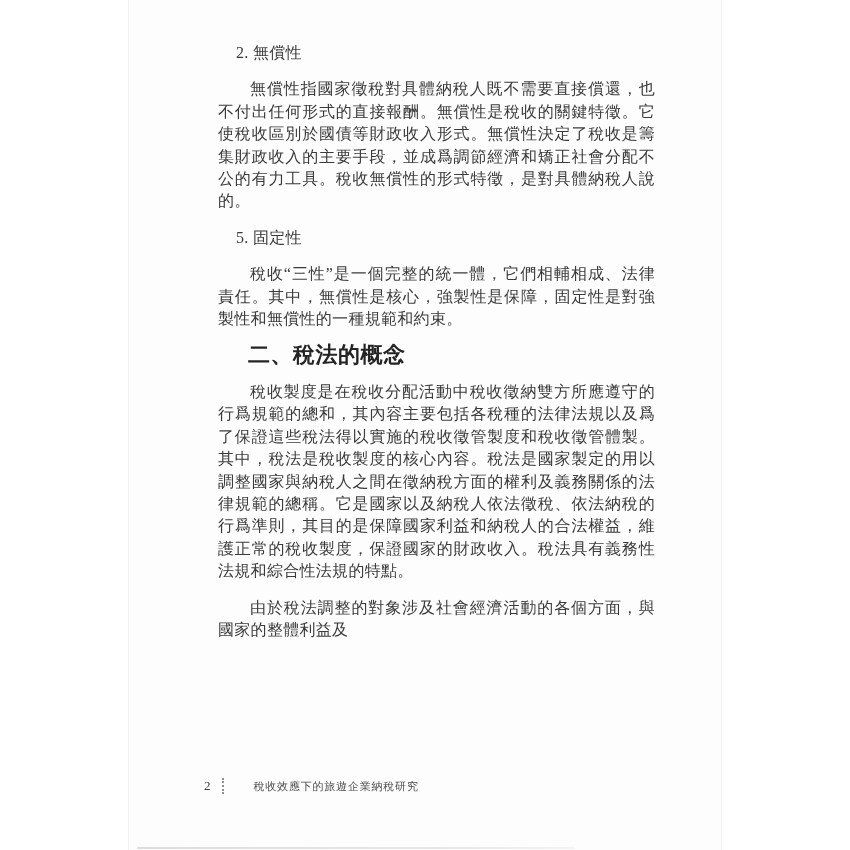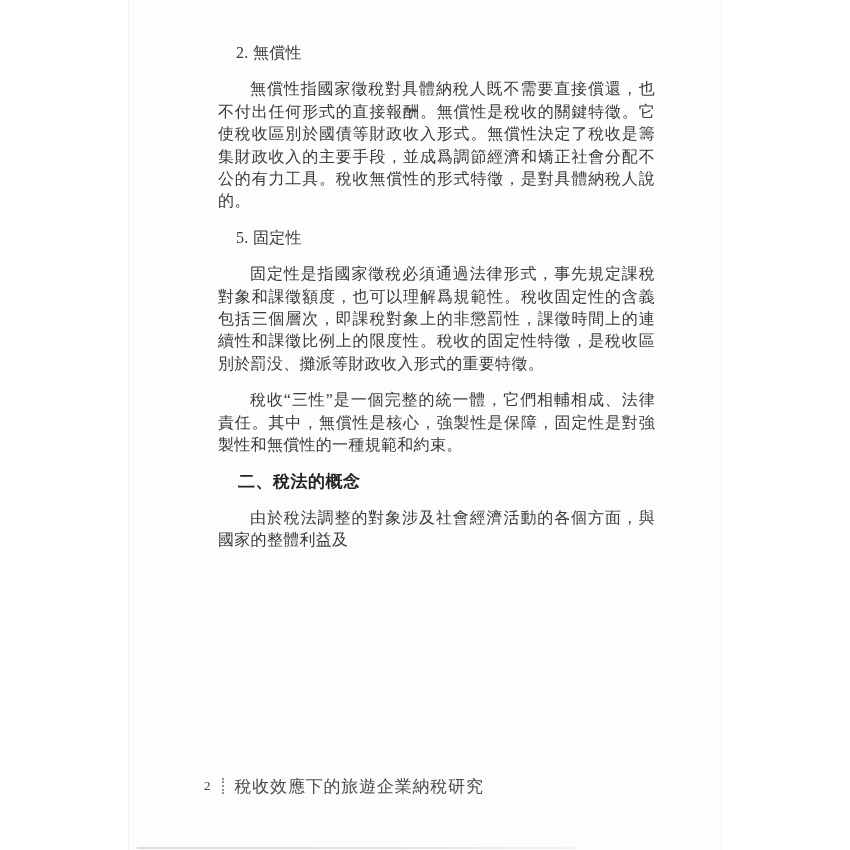--- a/index.html
+++ b/index.html
@@ -53,21 +53,21 @@
     margin: 0;
   }
   .para {
     text-indent: 2em;
     text-align: justify;
     margin: 14px;
   }
   .section-heading {
     font-family: "Liberation Sans", "DejaVu Sans", sans-serif;
     font-weight: 700;
-    font-size: 17px;
+    font-size: 22px;
     color: #242424;
     text-indent: 2em;
     margin: 6px 0 9px 0;
     letter-spacing: 0.5px;
   }
   .page-footer {
     position: absolute;
     left: 204px;
     top: 776px;
     display: flex;
@@ -81,40 +81,41 @@
     padding-right: 11px;
   }
   .footer-divider {
     width: 0;
     height: 16px;
     border-left: 2px dotted #8f8f8f;
     margin-right: 11px;
   }
   .footer-book-title {
     font-family: "Liberation Sans", "DejaVu Sans", sans-serif;
-    font-size: 17px;
+    font-size: 11px;
     color: #4a4a4a;
     letter-spacing: 0.8px;
+    margin-left: 19px;
   }
 </style>
 </head>
 <body>
 
 <div class="stage">
   <div class="page-sheet">
     <div class="page-bottom-edge"></div>
   </div>
 
   <div class="text-column">
     <p class="numbered-line">2. 無償性</p>
     <p class="para">無償性指國家徵稅對具體納稅人既不需要直接償還，也不付出任何形式的直接報酬。無償性是稅收的關鍵特徵。它使稅收區別於國債等財政收入形式。無償性決定了稅收是籌集財政收入的主要手段，並成爲調節經濟和矯正社會分配不公的有力工具。稅收無償性的形式特徵，是對具體納稅人說的。</p>
     <p class="numbered-line">5. 固定性</p>
-    <p class="para">固定性是指國家徵稅必須通過法律形式，事先規定課稅對象和課徵額度，也可以理解爲規範性。稅收固定性的含義包括三個層次，即課稅對象上的非懲罰性，課徵時間上的連續性和課徵比例上的限度性。稅收的固定性特徵，是稅收區別於罰没、攤派等財政收入形式的重要特徵。</p>
     <p class="para">稅收“三性”是一個完整的統一體，它們相輔相成、法律責任。其中，無償性是核心，強製性是保障，固定性是對強製性和無償性的一種規範和約束。</p>
     <h2 class="section-heading">二、稅法的概念</h2>
+    <p class="para">稅收製度是在稅收分配活動中稅收徵納雙方所應遵守的行爲規範的總和，其內容主要包括各稅種的法律法規以及爲了保證這些稅法得以實施的稅收徵管製度和稅收徵管體製。其中，稅法是稅收製度的核心內容。稅法是國家製定的用以調整國家與納稅人之間在徵納稅方面的權利及義務關係的法律規範的總稱。它是國家以及納稅人依法徵稅、依法納稅的行爲準則，其目的是保障國家利益和納稅人的合法權益，維護正常的稅收製度，保證國家的財政收入。稅法具有義務性法規和綜合性法規的特點。</p>
     <p class="para">由於稅法調整的對象涉及社會經濟活動的各個方面，與國家的整體利益及</p>
   </div>
 
   <div class="page-footer">
     <span class="footer-page-number">2</span>
     <span class="footer-divider"></span>
     <span class="footer-book-title">稅收效應下的旅遊企業納稅研究</span>
   </div>
 </div>
 

